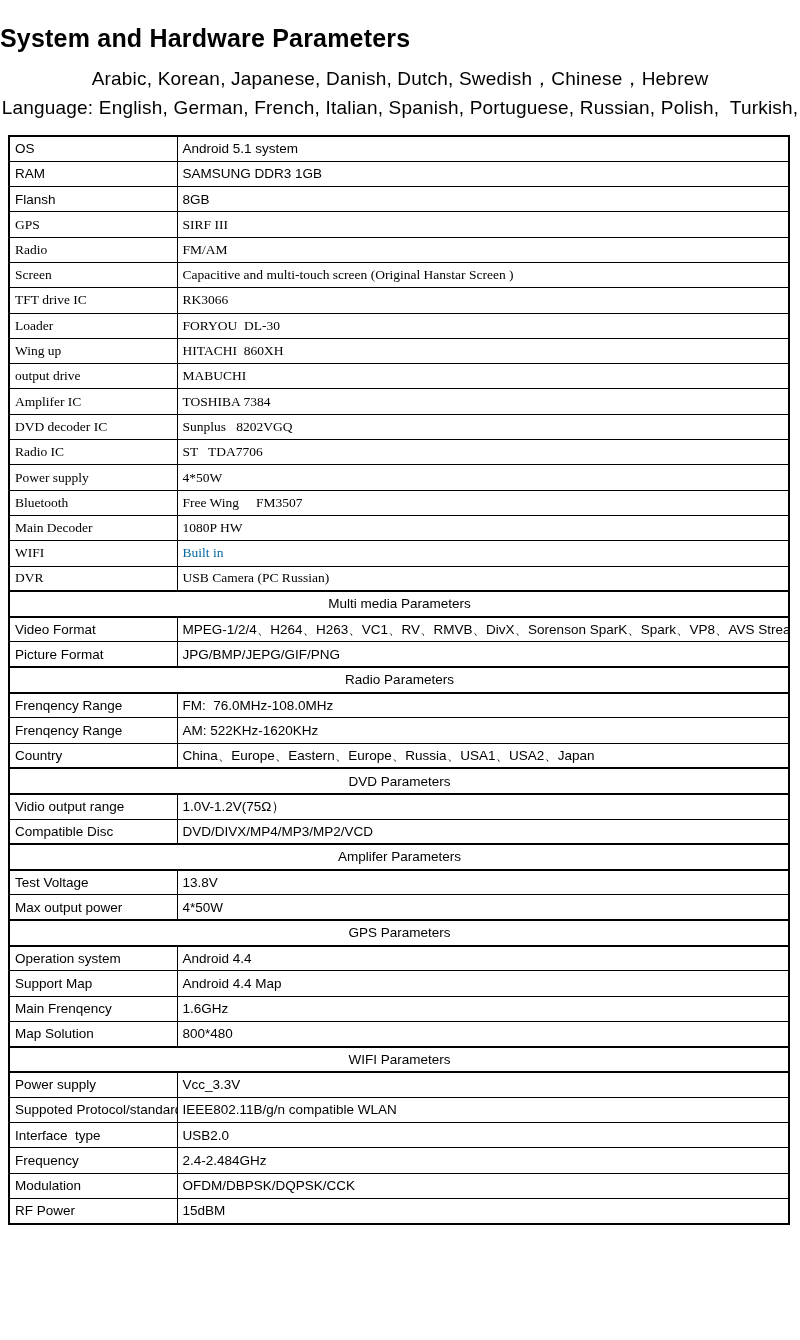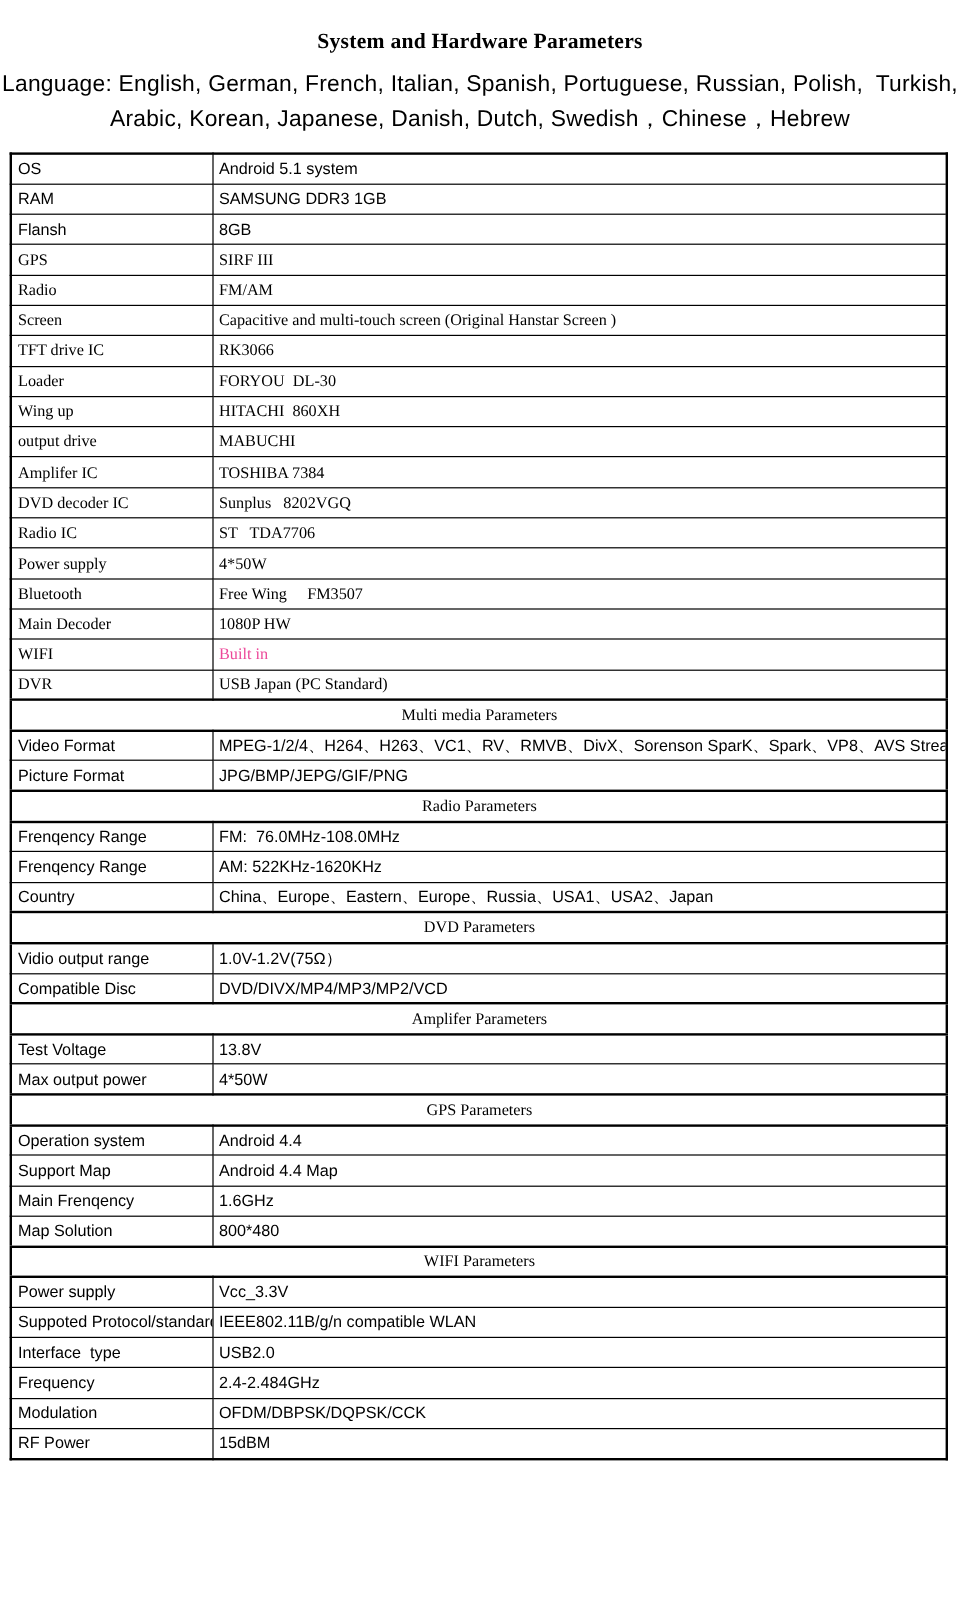--- a/index.html
+++ b/index.html
@@ -7,25 +7,24 @@
   body {
     width: 800px;
     height: 1340px;
     background: #ffffff;
     color: #000000;
     font-family: "Liberation Sans", sans-serif;
     overflow: hidden;
   }
   .title {
     margin: 24px 0 0 0;
-    text-align: center;
-    font-size: 18px;
+    font-size: 25px;
     font-weight: bold;
     letter-spacing: 0.2px;
-    font-family: Liberation Serif, serif;
+    font-family: Liberation Sans, sans-serif;
   }
   .lang-wrap { margin-top: 11px; }
   .lang {
     text-align: center;
     font-size: 19px;
     line-height: 29px;
     letter-spacing: 0.2px;
     white-space: pre;
     font-family: "Liberation Sans", sans-serif;
   }
@@ -42,36 +41,36 @@
     padding: 0 4px 0 5px;
     font-size: 13.5px;
     vertical-align: middle;
     white-space: pre;
     overflow: hidden;
   }
   tr.section-row td {
     text-align: center;
     border-top: 2px solid #000000;
     border-bottom: 2px solid #000000;
-    font-family: Liberation Serif, serif;
+    font-family: Liberation Sans, sans-serif;
     font-size: 13.5px;
   }
   td.serif { font-family: "Liberation Serif", serif; font-size: 14px; }
   td.sans  { font-family: "Liberation Sans", sans-serif; }
 </style>
 </head>
 <body>
 
 <div>
 
   <h1 class="title">System and Hardware Parameters</h1>
 
   <div class="lang-wrap">
+    <div class="lang">Arabic, Korean, Japanese, Danish, Dutch, Swedish，Chinese，Hebrew</div>
     <div class="lang">Language: English, German, French, Italian, Spanish, Portuguese, Russian, Polish,  Turkish,</div>
-    <div class="lang">Arabic, Korean, Japanese, Danish, Dutch, Swedish，Chinese，Hebrew</div>
   </div>
 
   <table class="spec-table">
     <colgroup>
       <col style="width:168px">
       <col>
     </colgroup>
     <tbody>
         <tr>
           <td class="label sans">OS</td>
@@ -132,25 +131,25 @@
         <tr>
           <td class="label serif">Bluetooth</td>
           <td class="value serif">Free Wing     FM3507</td>
         </tr>
         <tr>
           <td class="label serif">Main Decoder</td>
           <td class="value serif">1080P HW</td>
         </tr>
         <tr>
           <td class="label serif">WIFI</td>
-          <td class="value serif" style="color: #ec4899;">Built in</td>
+          <td class="value serif" style="color: #0369a1;">Built in</td>
         </tr>
         <tr>
           <td class="label serif">DVR</td>
-          <td class="value serif">USB Japan (PC Standard)</td>
+          <td class="value serif">USB Camera (PC Russian)</td>
         </tr>
         <tr class="section-row">
           <td colspan="2">Multi media Parameters</td>
         </tr>
         <tr>
           <td class="label sans">Video Format</td>
           <td class="value sans">MPEG-1/2/4、H264、H263、VC1、RV、RMVB、DivX、Sorenson SparK、Spark、VP8、AVS Stream...</td>
         </tr>
         <tr>
           <td class="label sans">Picture Format</td>

